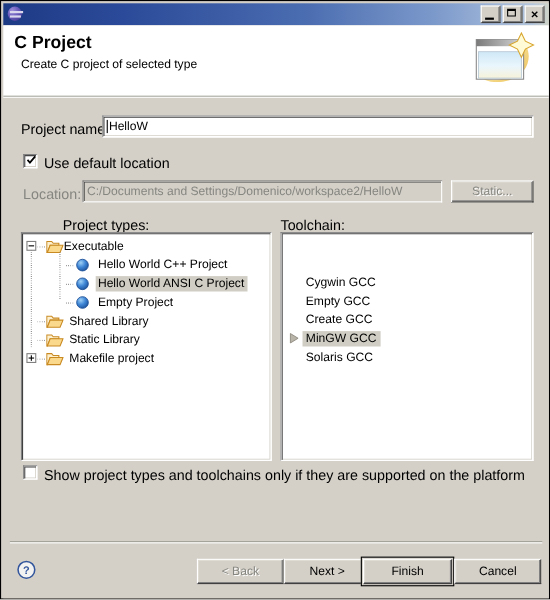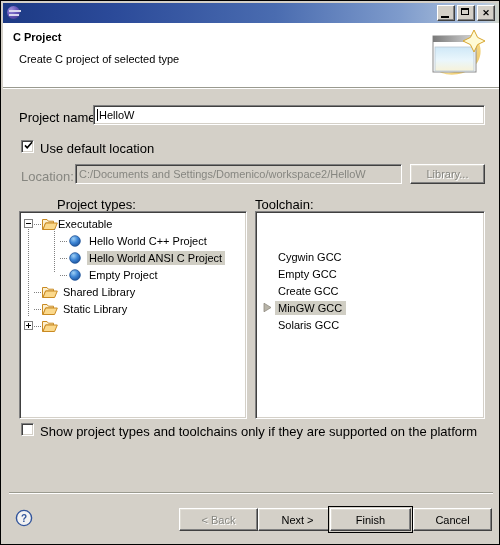--- a/index.html
+++ b/index.html
@@ -103,21 +103,21 @@
   #header {
     position: absolute;
     left: 2px; top: 22px;
     width: 496px; height: 64px;
     background: #ffffff;
     border-bottom: 1px solid #ffffff;
   }
   #header-title {
     position: absolute;
     left: 10px; top: 8px;
-    font-size: 11px;
+    font-size: 16px;
     font-weight: bold;
     color: #000;
   }
   #header-subtitle {
     position: absolute;
     left: 16px; top: 30px;
     font-size: 11px;
     color: #000;
   }
   #banner-icon {
@@ -386,21 +386,21 @@
       <svg class="tick" viewBox="0 0 9 9">
         <path d="M1 4.4 L3.2 6.8 L8 1.2" fill="none" stroke="#000000" stroke-width="1.6"></path>
       </svg>
     </div>
     <div class="lbl" style="left:37px; top:52px;">Use default location</div>
 
     <div class="lbl disabled" style="left:18px; top:80px;">Location:</div>
     <div class="textfield disabled" style="left:72px; top:75px; width:327px; height:20px;">
       <span>C:/Documents and Settings/Domenico/workspace2/HelloW</span>
     </div>
-    <div class="btn disabled" style="left:407px; top:75px; width:75px; height:20px;">Library...</div>
+    <div class="btn disabled" style="left:407px; top:75px; width:75px; height:20px;">Static...</div>
 
     <div class="lbl" style="left:16px; top:108px;margin-left:38px;">Project types:</div>
     <div class="panel" style="left:16px; top:122px; width:228px; height:208px;">
       <div class="tree" id="tree">
           <div class="tree-row">
             <div class="expander" style="left: 4px; top: 3px;"></div>
             <div class="dotline-h" style="left: 14px; top: 8px; width: 7px;"></div>
             <span style="position: absolute; left: 22px; top: 1px;"><svg class="folder-ico" viewBox="0 0 16 14">
                 <path d="M0.5 12.5 L0.5 2.5 L5 2.5 L6.4 4.2 L11.5 4.2 L11.5 6 L3.6 6 L1.2 12.5 Z" fill="#fdf0cf" stroke="#c98a22" stroke-width="1"></path>
                 <path d="M3.6 6 L15.3 6 L12.6 12.5 L1.0 12.5 Z" fill="#fbd98c" stroke="#c98a22" stroke-width="1"></path>
@@ -465,20 +465,21 @@
               </svg></span>
             <span class="label-txt" style="position: absolute; left: 41px; top: 1px;">Static Library</span>
           </div>
           <div class="tree-row">
             <div class="expander plus" style="left: 4px; top: 3px;"></div>
             <div class="dotline-h" style="left: 14px; top: 8px; width: 7px;"></div>
             <span style="position: absolute; left: 22px; top: 1px;"><svg class="folder-ico" viewBox="0 0 16 14">
                 <path d="M0.5 12.5 L0.5 2.5 L5 2.5 L6.4 4.2 L11.5 4.2 L11.5 6 L3.6 6 L1.2 12.5 Z" fill="#fdf0cf" stroke="#c98a22" stroke-width="1"></path>
                 <path d="M3.6 6 L15.3 6 L12.6 12.5 L1.0 12.5 Z" fill="#fbd98c" stroke="#c98a22" stroke-width="1"></path>
               </svg></span>
+            <span class="label-txt" style="position: absolute; left: 41px; top: 1px;">Makefile project</span>
           </div>
           <div class="dotline-v" style="left: 8px; top: 15px; width: 1px; height: 89px;"></div>
           <div class="dotline-v" style="left: 34px; top: 17px; width: 1px; height: 43px;"></div>
         </div>
     </div>
 
     <div class="lbl" style="left:252px; top:108px;">Toolchain:</div>
     <div class="panel" style="left:252px; top:122px; width:230px; height:208px;">
       <div id="toolchain-list" style="padding-top:4px;margin-top:32px;">
           <div class="list-row">

